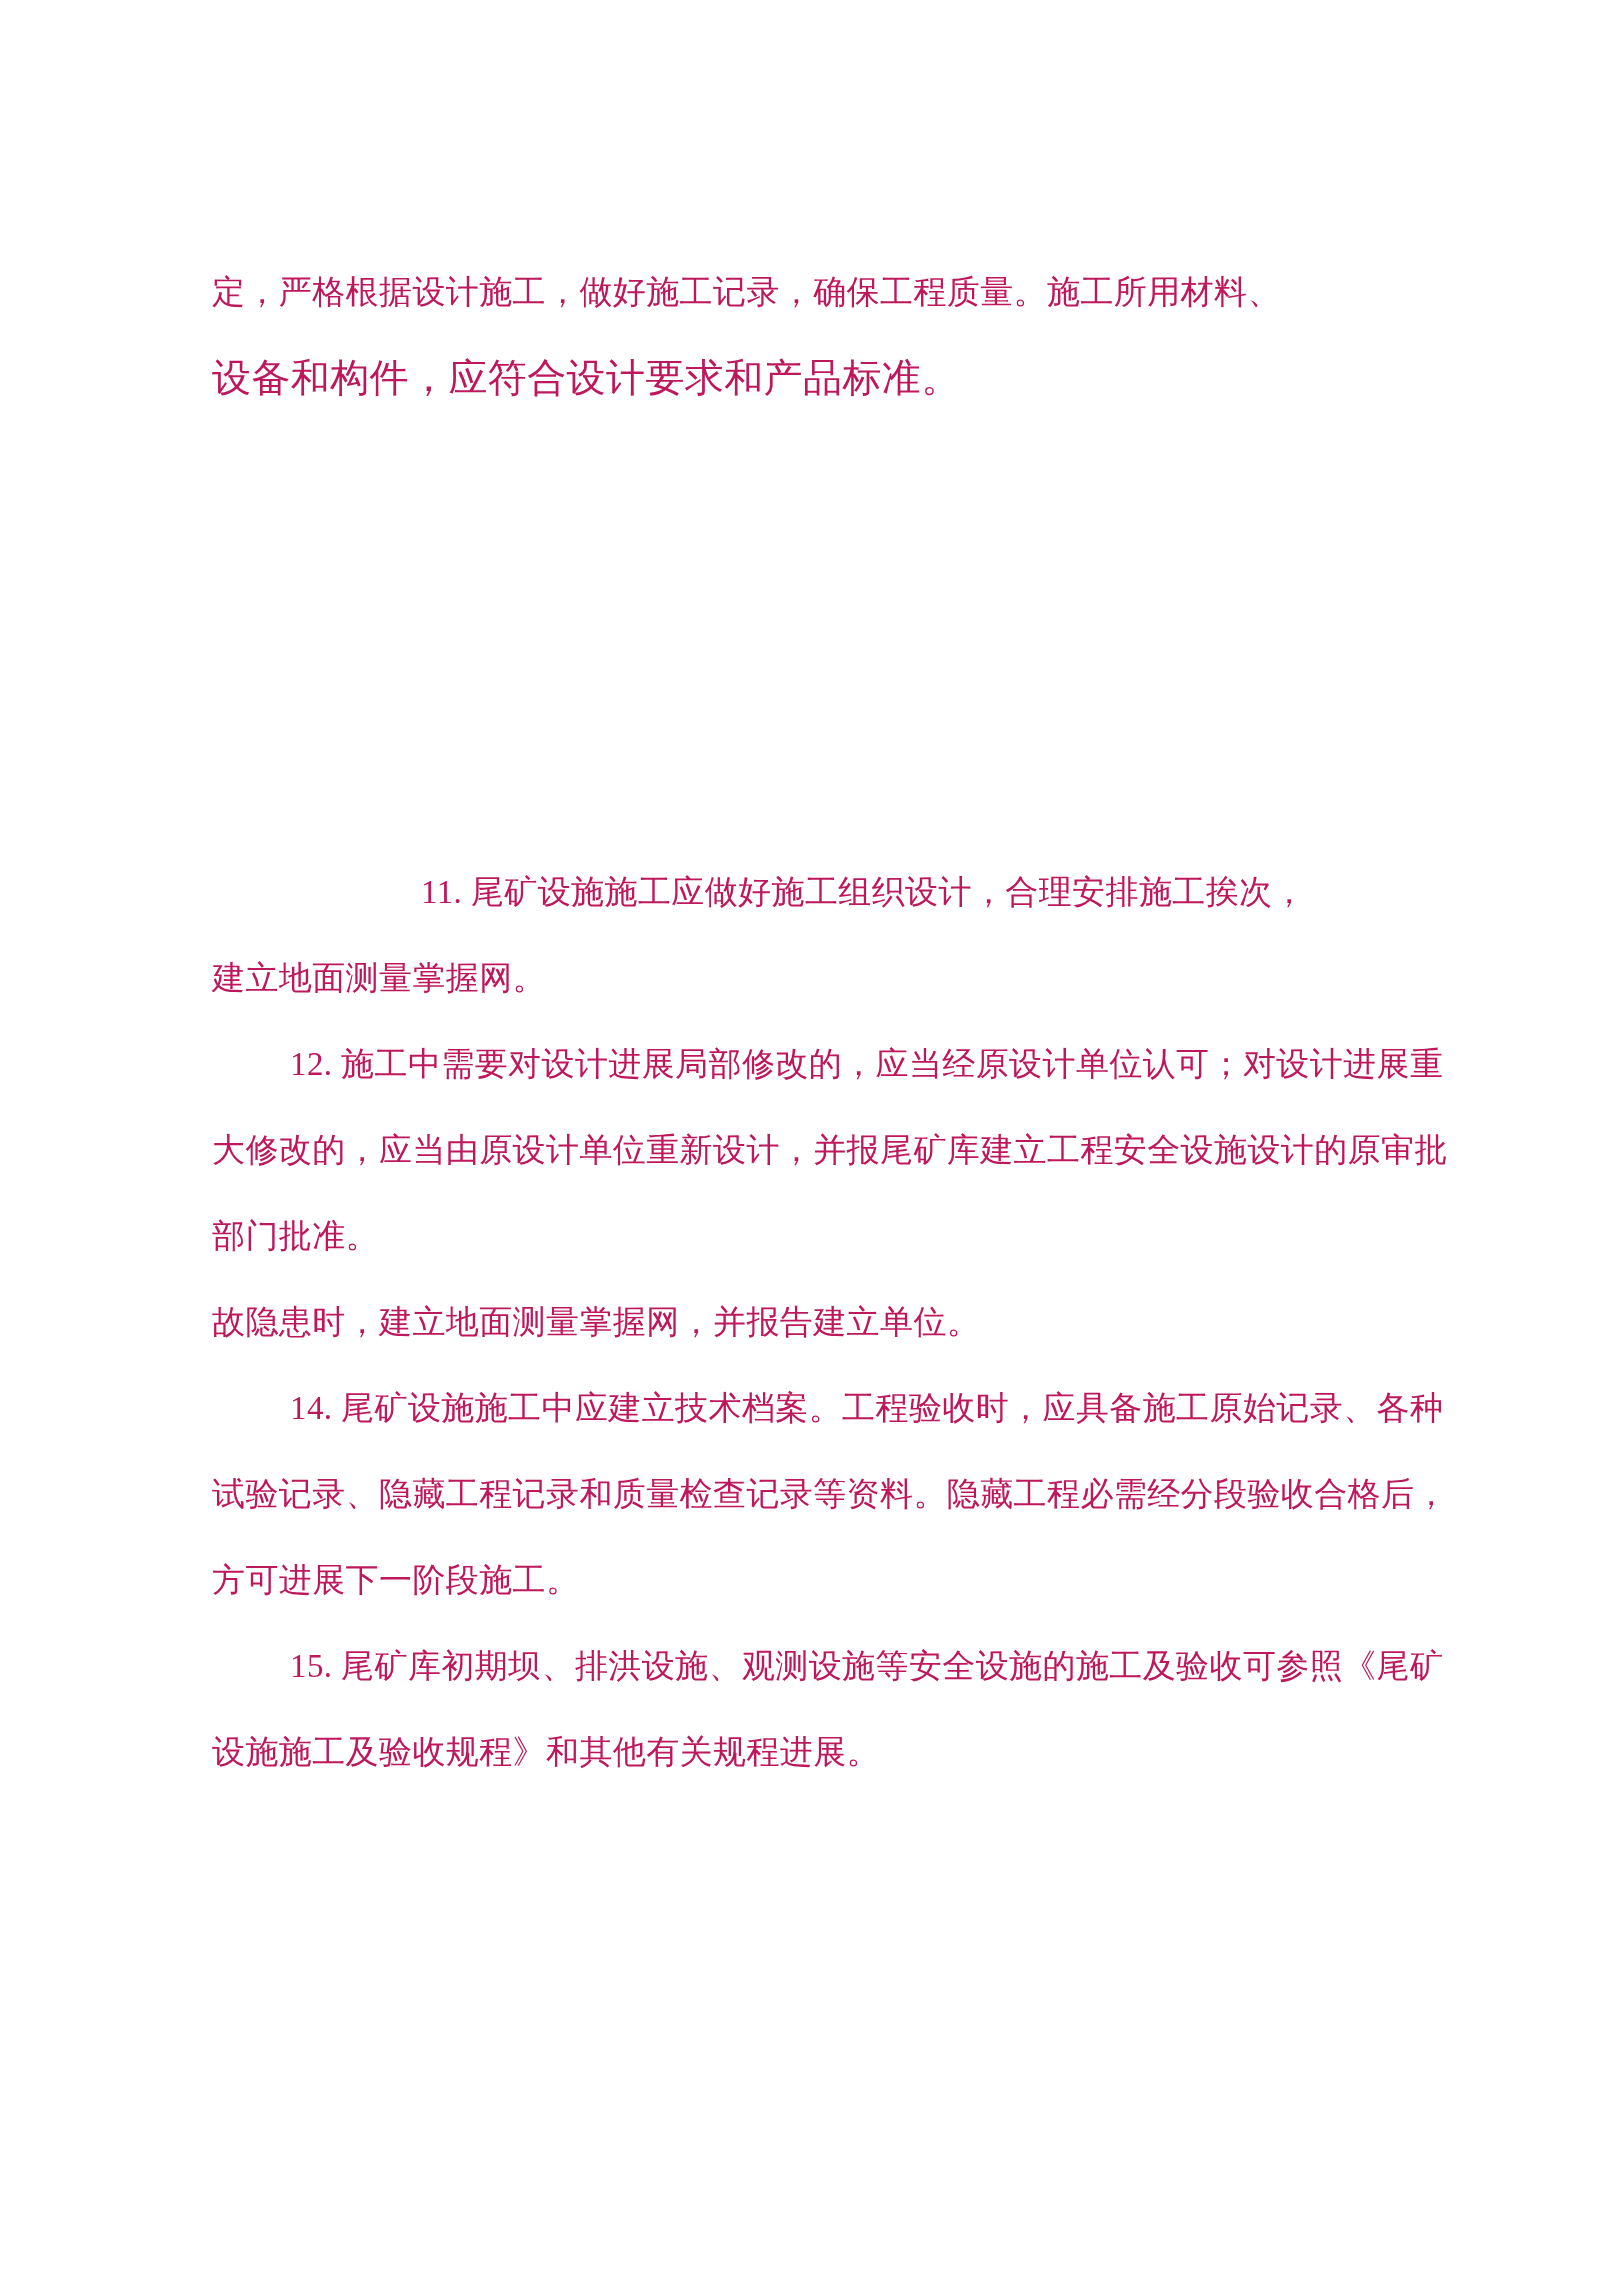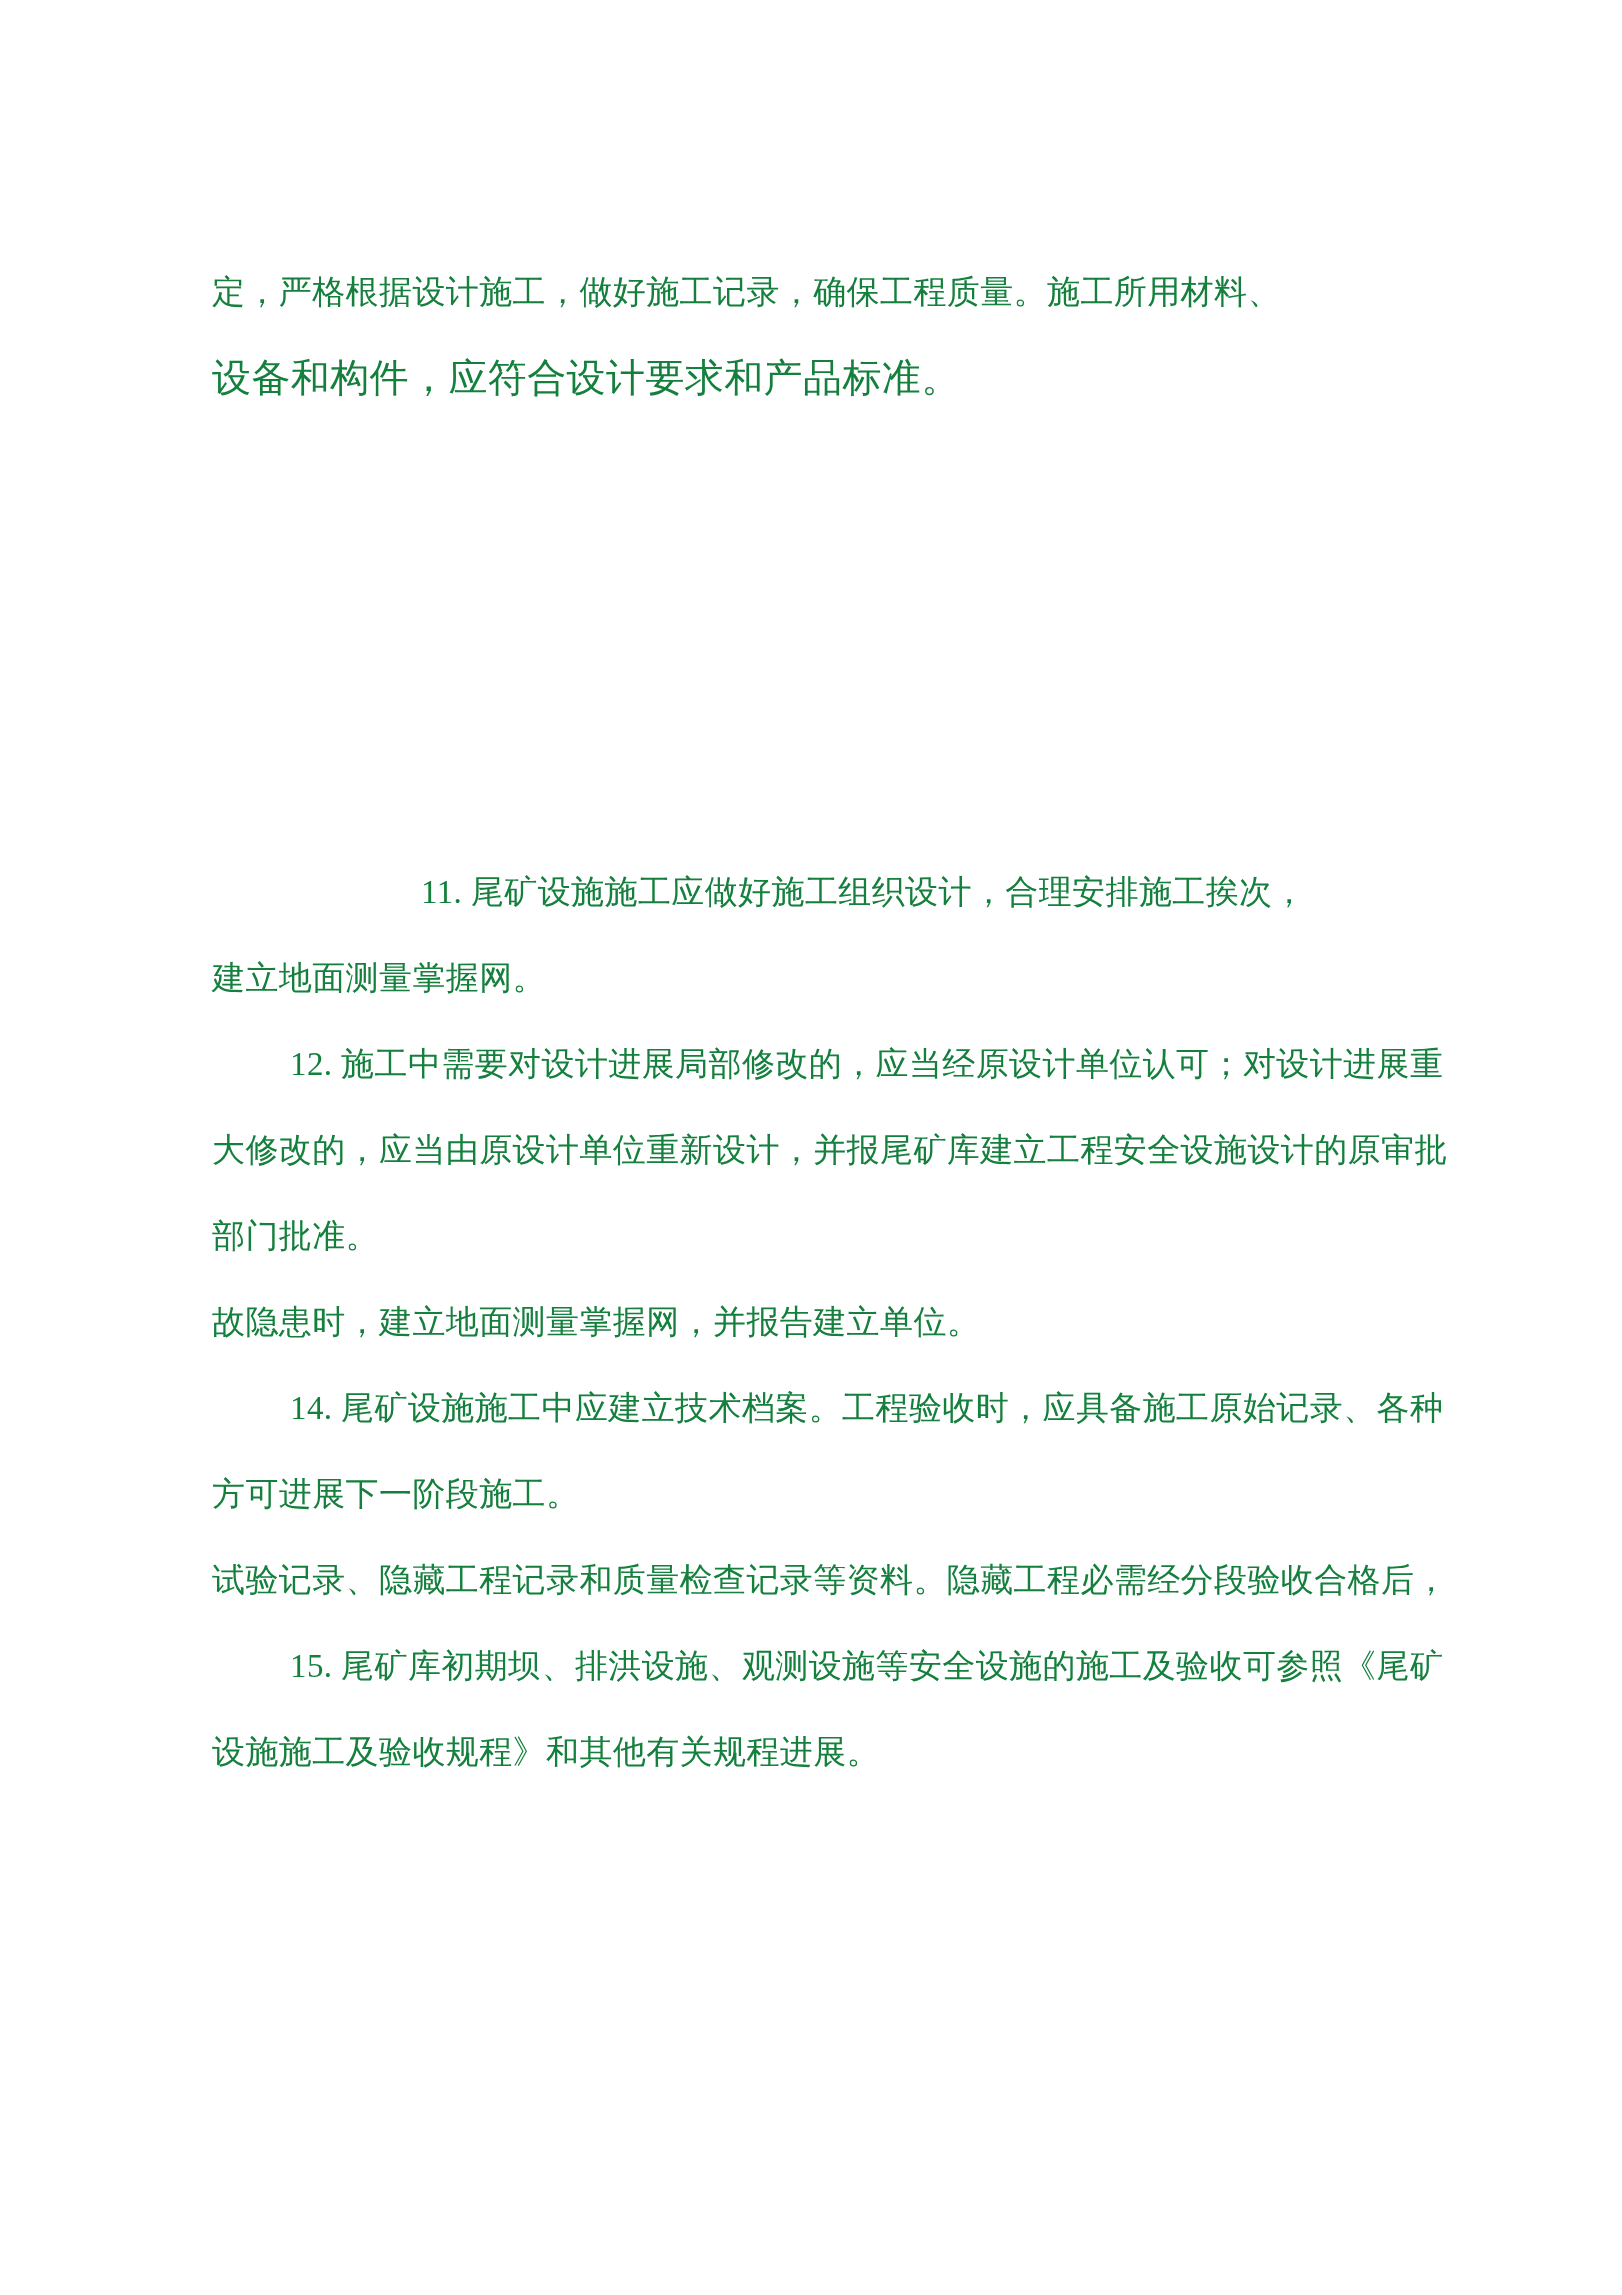--- a/index.html
+++ b/index.html
@@ -36,30 +36,30 @@
     padding-left: 209px;
   }
   .gap {
     width: 100%;
   }
 </style>
 </head>
 <body>
 
 <div class="page" style="background: rgb(255, 255, 255);">
-  <div class="text-block" style="color: #15803d;">
+  <div class="text-block" style="color: #be185d;">
       <div class="line" style="font-size: 33px; line-height: 86px; height: 86px;">定，严格根据设计施工，做好施工记录，确保工程质量。施工所用材料、</div>
       <div class="line" style="font-size: 39px; line-height: 86px; height: 86px;">设备和构件，应符合设计要求和产品标准。</div>
       <div class="gap" style="height: 428px;"></div>
       <div class="line indent-deep" style="font-size: 33px; line-height: 86px; height: 86px;">11. 尾矿设施施工应做好施工组织设计，合理安排施工挨次，</div>
       <div class="line" style="font-size: 33px; line-height: 86px; height: 86px;">建立地面测量掌握网。</div>
       <div class="line indent-first" style="font-size: 33px; line-height: 86px; height: 86px;">12. 施工中需要对设计进展局部修改的，应当经原设计单位认可；对设计进展重</div>
       <div class="line" style="font-size: 33px; line-height: 86px; height: 86px;">大修改的，应当由原设计单位重新设计，并报尾矿库建立工程安全设施设计的原审批</div>
       <div class="line" style="font-size: 33px; line-height: 86px; height: 86px;">部门批准。</div>
       <div class="line" style="font-size: 33px; line-height: 86px; height: 86px;">故隐患时，建立地面测量掌握网，并报告建立单位。</div>
       <div class="line indent-first" style="font-size: 33px; line-height: 86px; height: 86px;">14. 尾矿设施施工中应建立技术档案。工程验收时，应具备施工原始记录、各种</div>
+      <div class="line" style="font-size: 33px; line-height: 86px; height: 86px;">试验记录、隐藏工程记录和质量检查记录等资料。隐藏工程必需经分段验收合格后，</div>
       <div class="line" style="font-size: 33px; line-height: 86px; height: 86px;">方可进展下一阶段施工。</div>
-      <div class="line" style="font-size: 33px; line-height: 86px; height: 86px;">试验记录、隐藏工程记录和质量检查记录等资料。隐藏工程必需经分段验收合格后，</div>
       <div class="line indent-first" style="font-size: 33px; line-height: 86px; height: 86px;">15. 尾矿库初期坝、排洪设施、观测设施等安全设施的施工及验收可参照《尾矿</div>
       <div class="line" style="font-size: 33px; line-height: 86px; height: 86px;">设施施工及验收规程》和其他有关规程进展。</div>
     </div>
 </div>
 
 
 </body></html>

